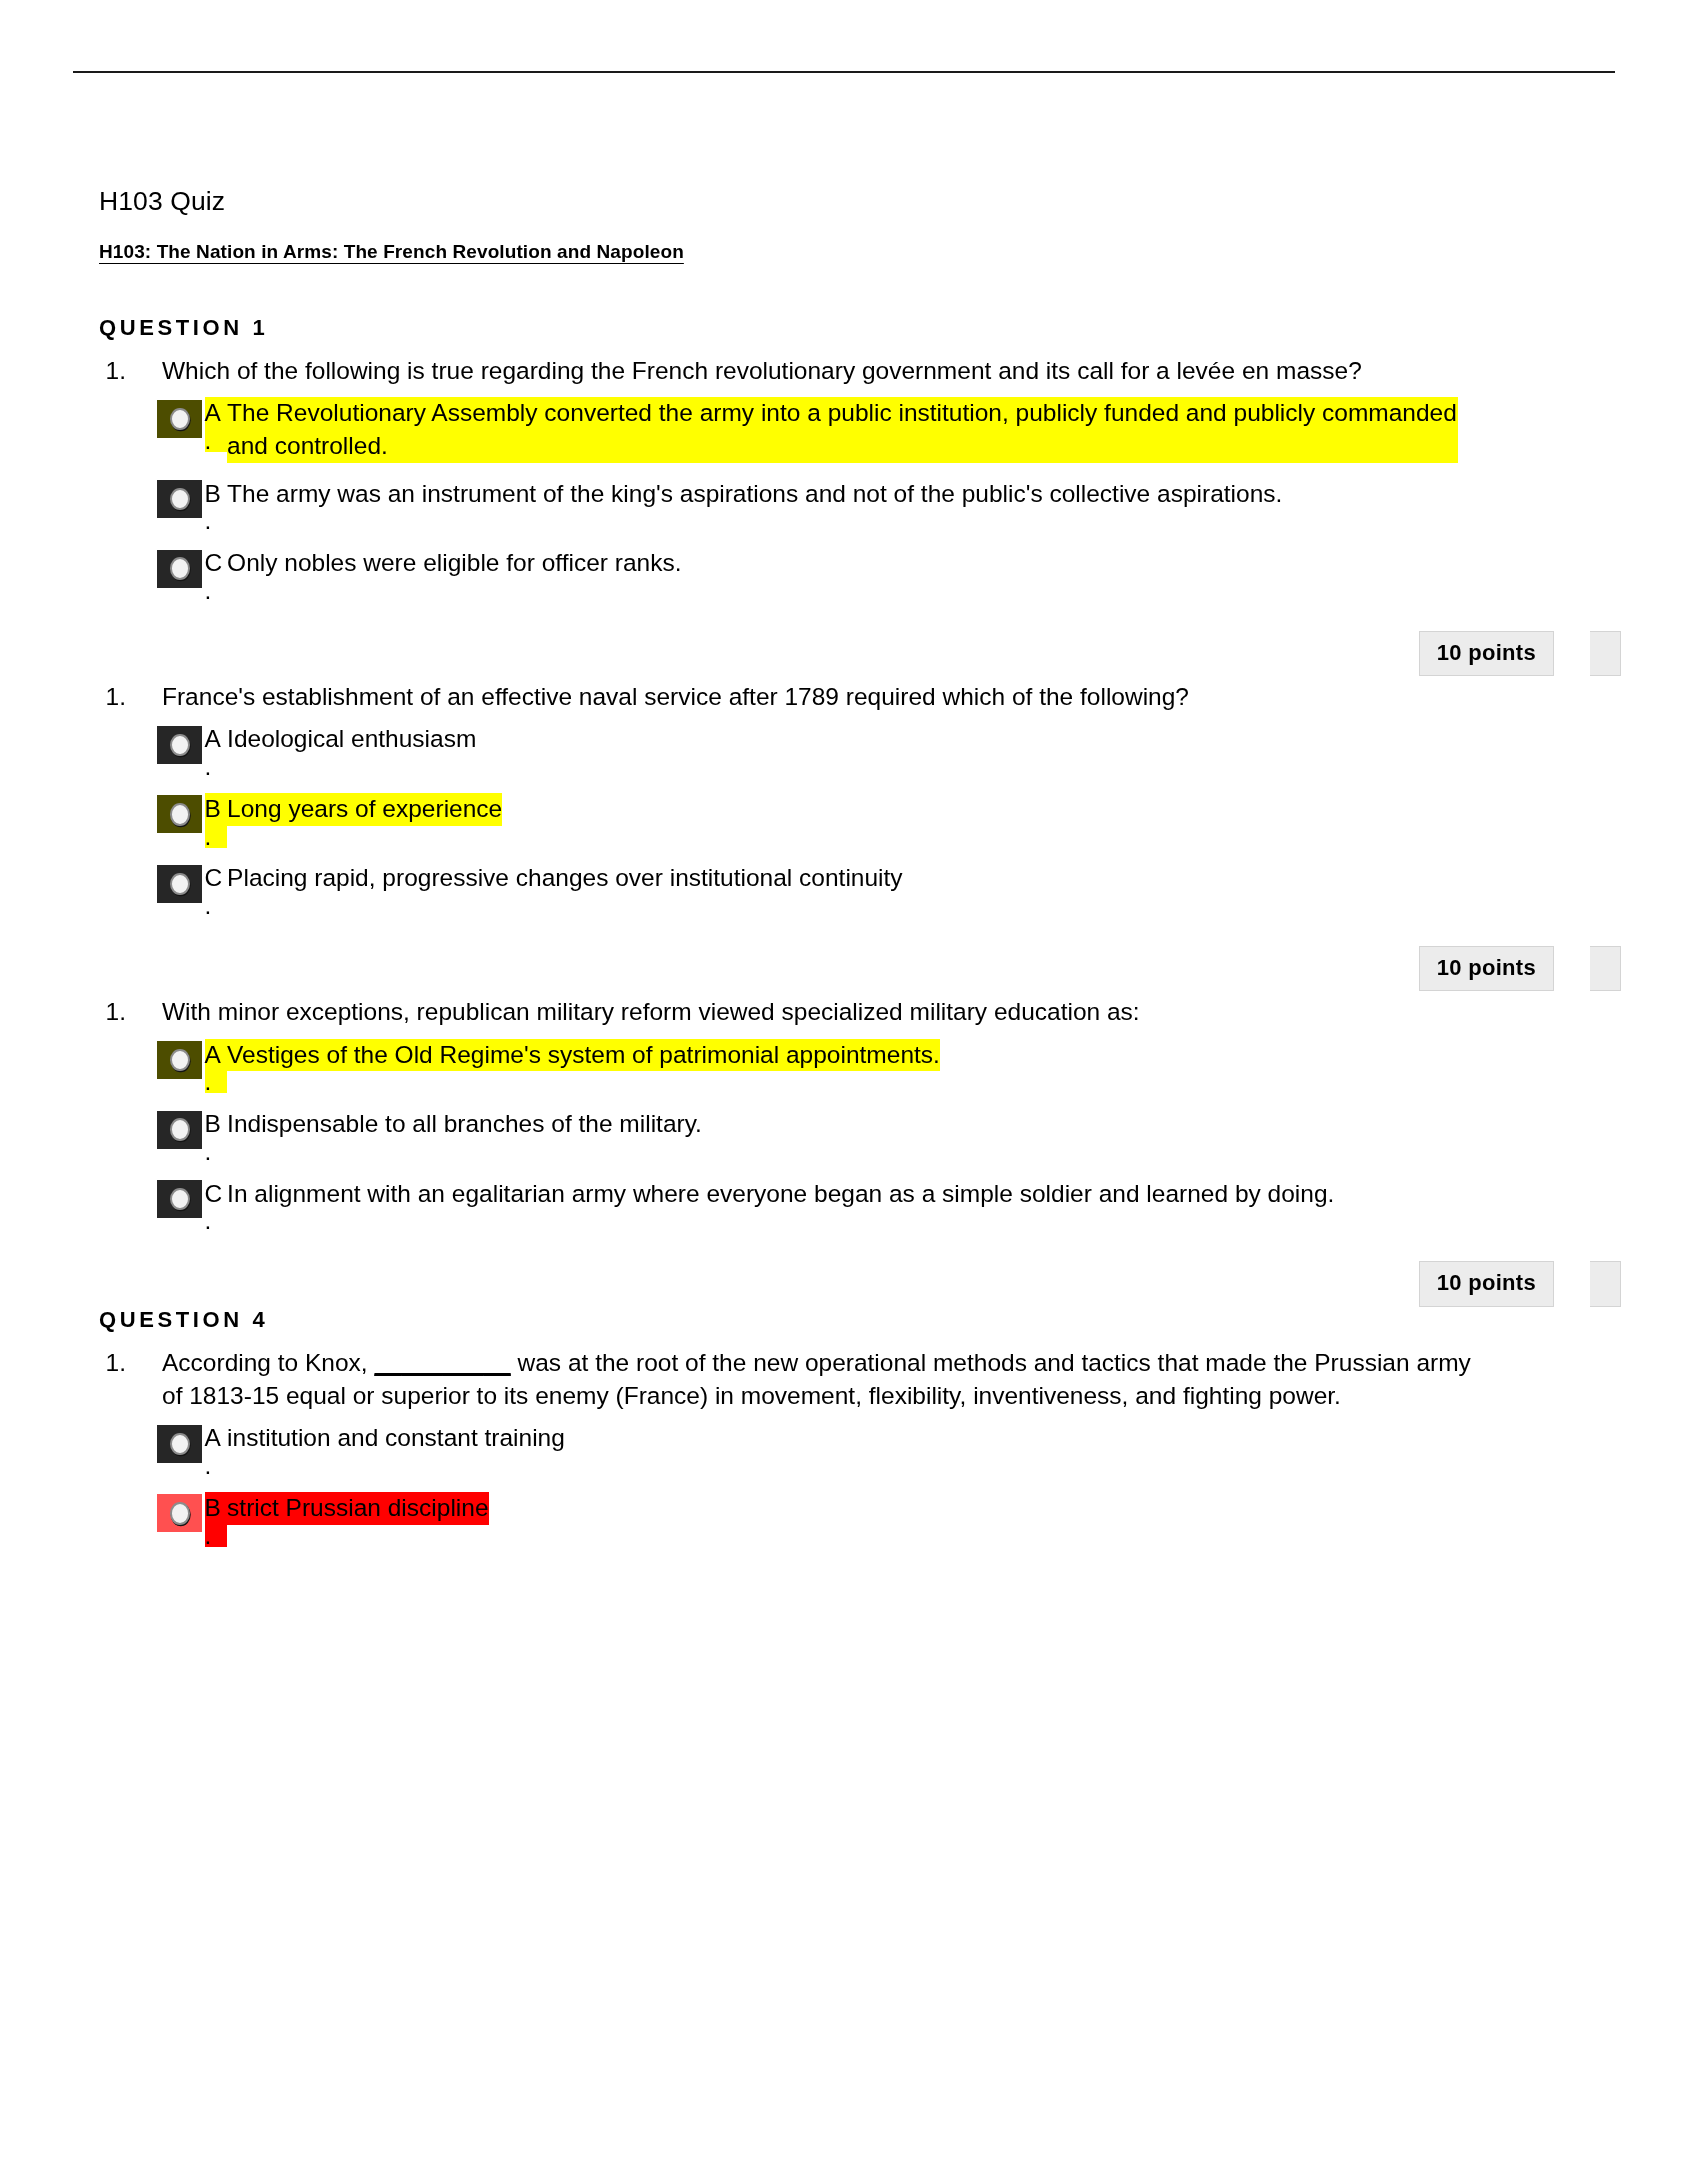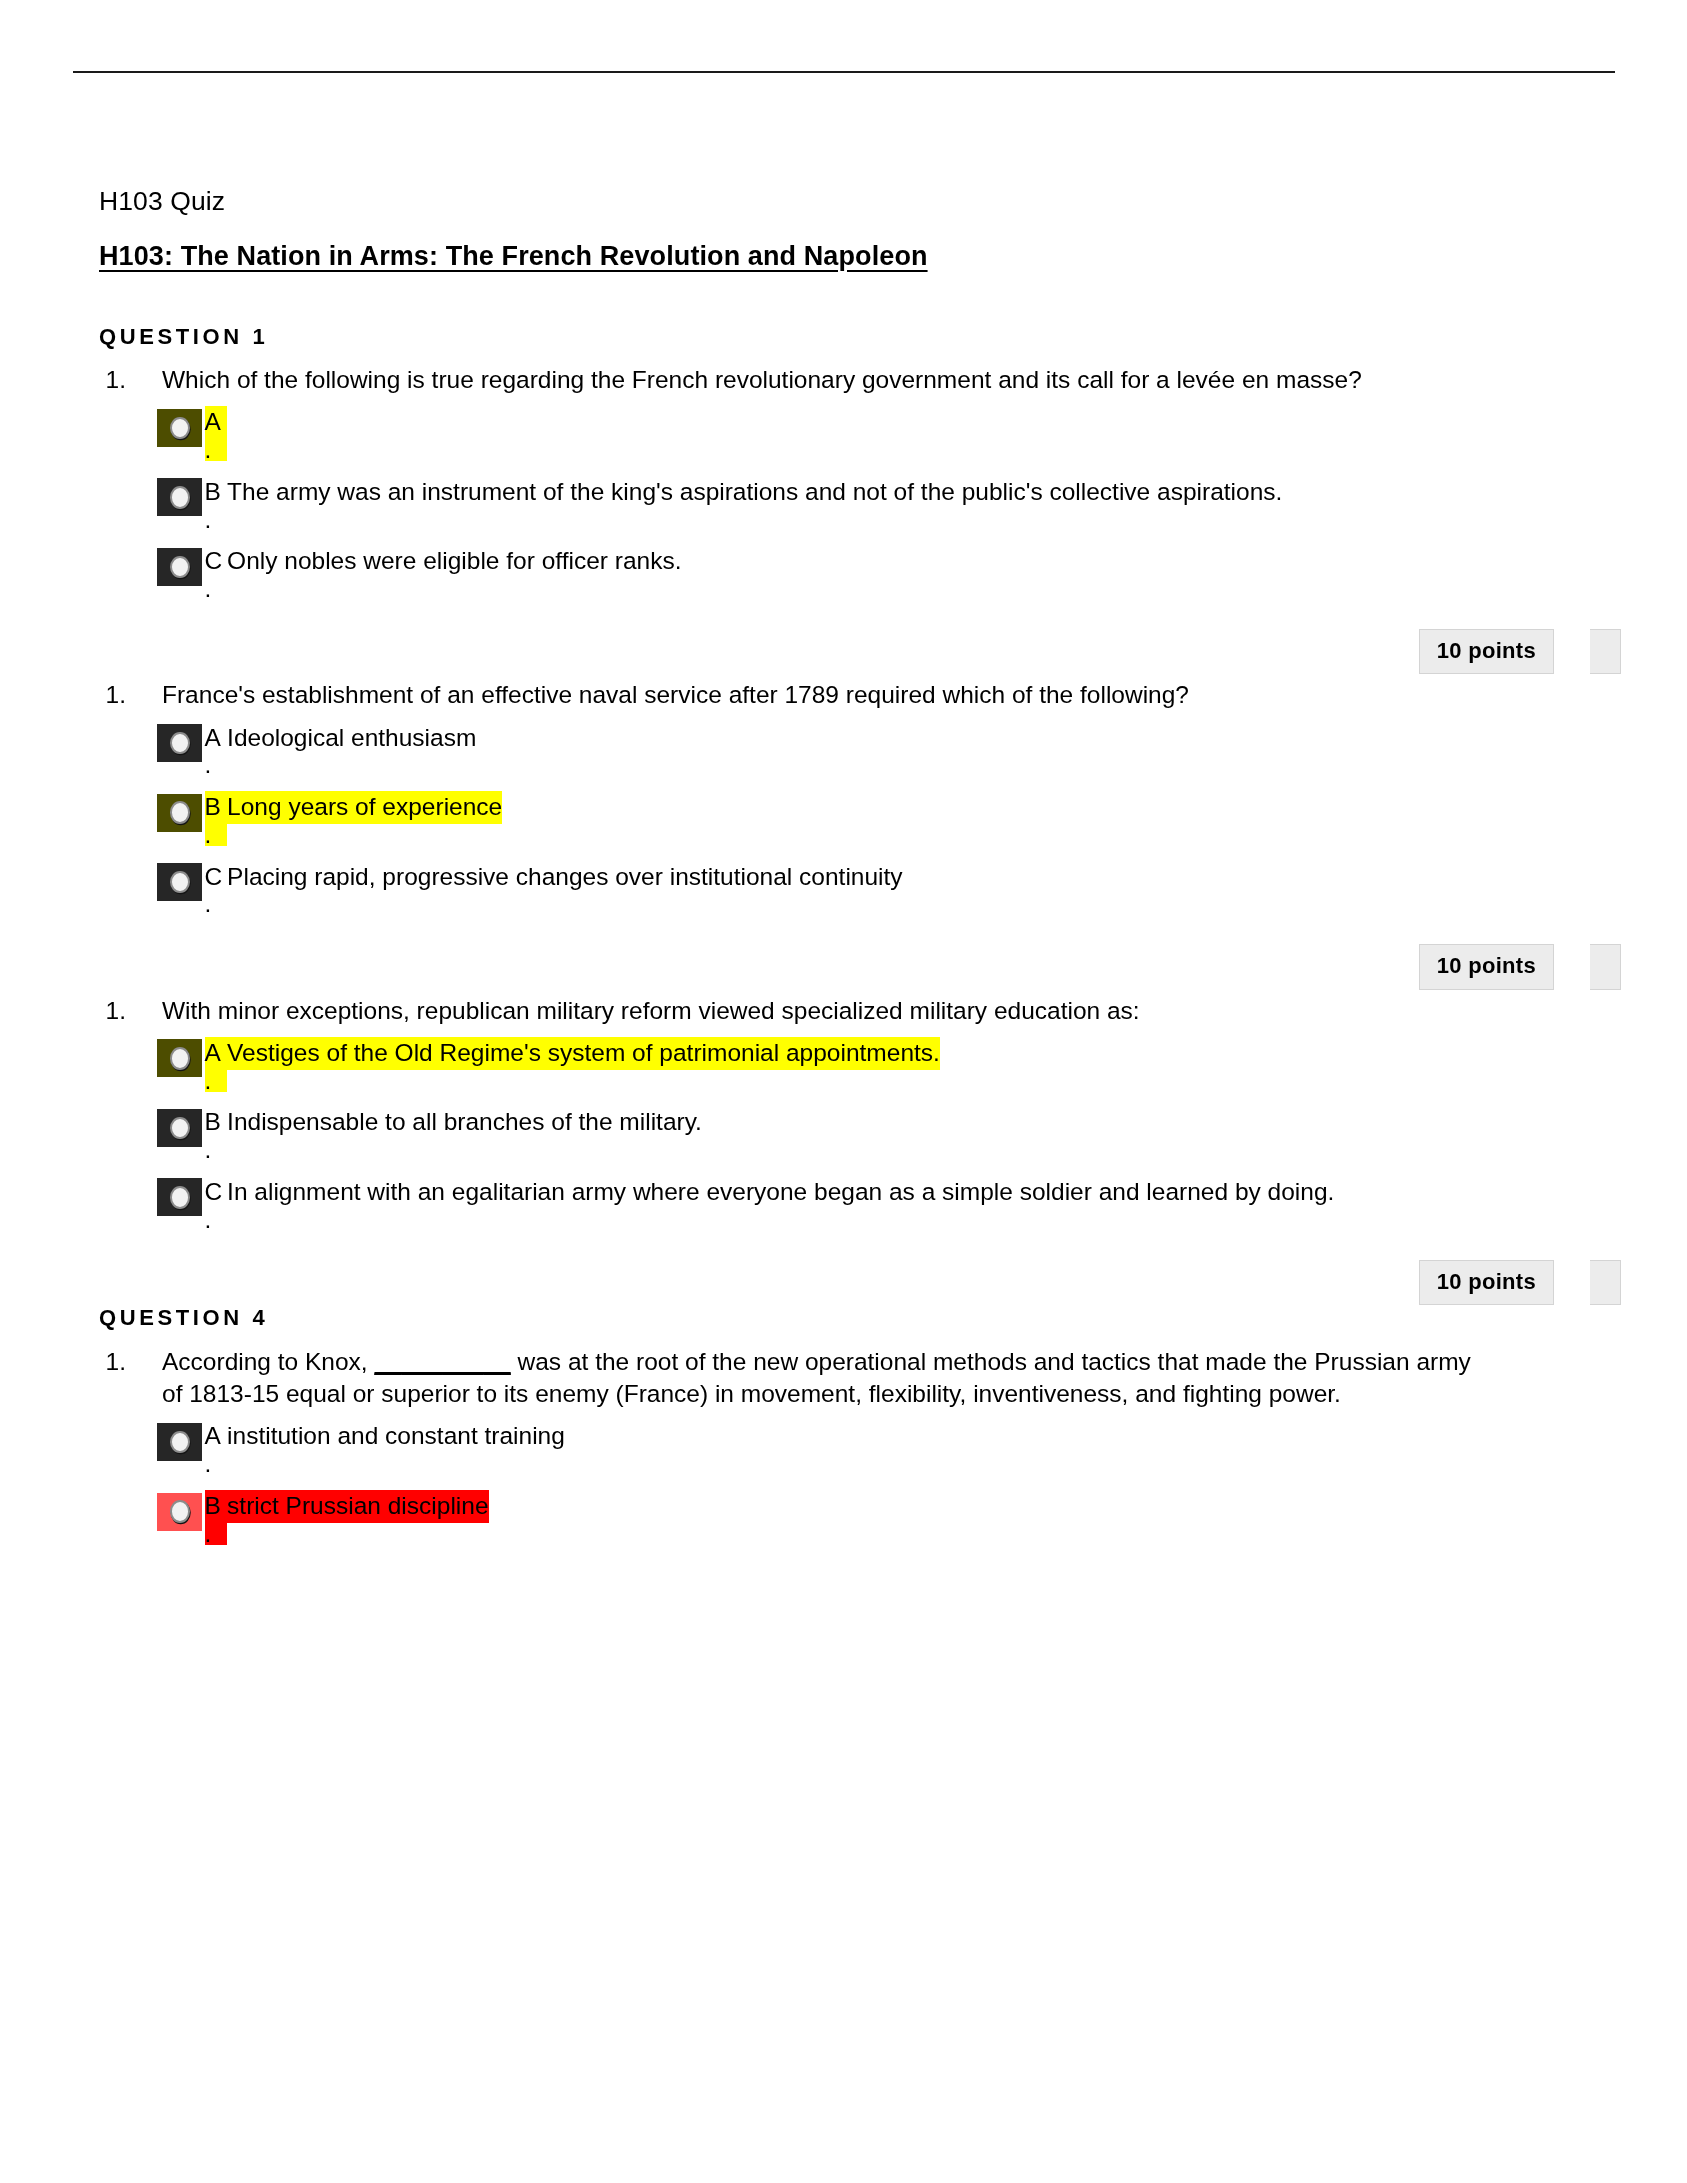--- a/index.html
+++ b/index.html
@@ -41,21 +41,21 @@
 
   
   .doc-title {
     font-size: 26.5px;
     line-height: 1.25;
     font-weight: normal;
     margin: 0 0 22.5px 0;
     letter-spacing: 0.1px;
   }
   .doc-subtitle {
-    font-size: 27px;
+    font-size: 19px;
     font-weight: bold;
     text-decoration: underline;
     text-underline-offset: 5.3px;
     margin: 0 0 52px 0;
     letter-spacing: 0.1px;
   }
 
   
   .question-block {
     position: relative;
@@ -188,20 +188,21 @@
           <p class="q-text">Which of the following is true regarding the French revolutionary government and its call for a levée en masse?</p>
           <ul class="options">
             <li class="option-row">
               <span class="radio-box selected-yellow">
                 <span class="radio-dot"></span>
               </span>
               <span class="option-letter hl-yellow">
                 <span>A</span>
                 <span class="dot">.</span>
               </span>
+              <span class="option-text hl-yellow">The Revolutionary Assembly converted the army into a public institution, publicly funded and publicly commanded and controlled.</span>
             </li>
             <li class="option-row">
               <span class="radio-box">
                 <span class="radio-dot"></span>
               </span>
               <span class="option-letter">
                 <span>B</span>
                 <span class="dot">.</span>
               </span>
               <span class="option-text">The army was an instrument of the king's aspirations and not of the public's collective aspirations.</span>

